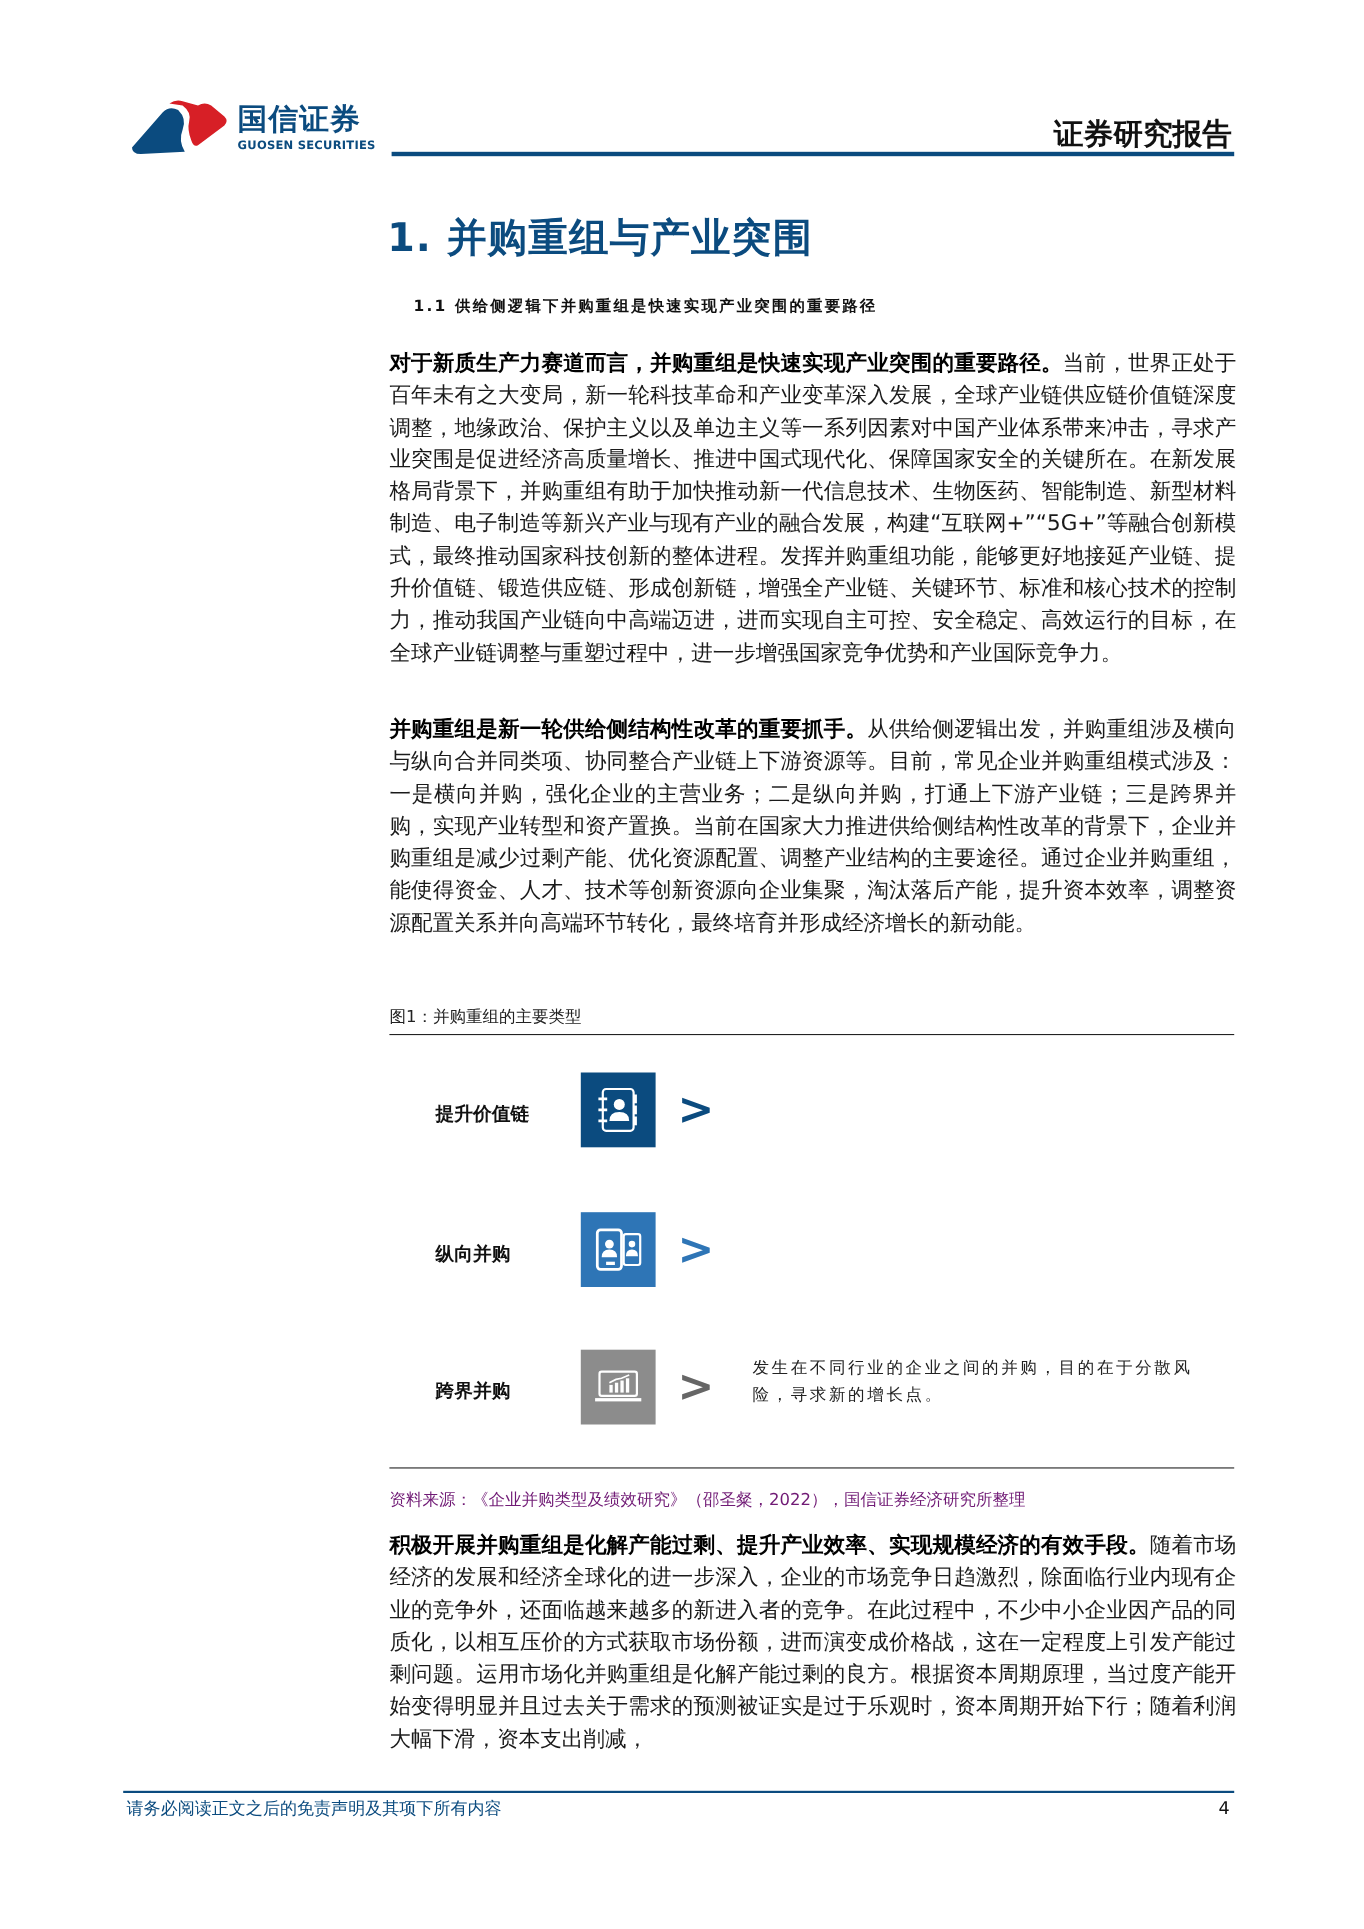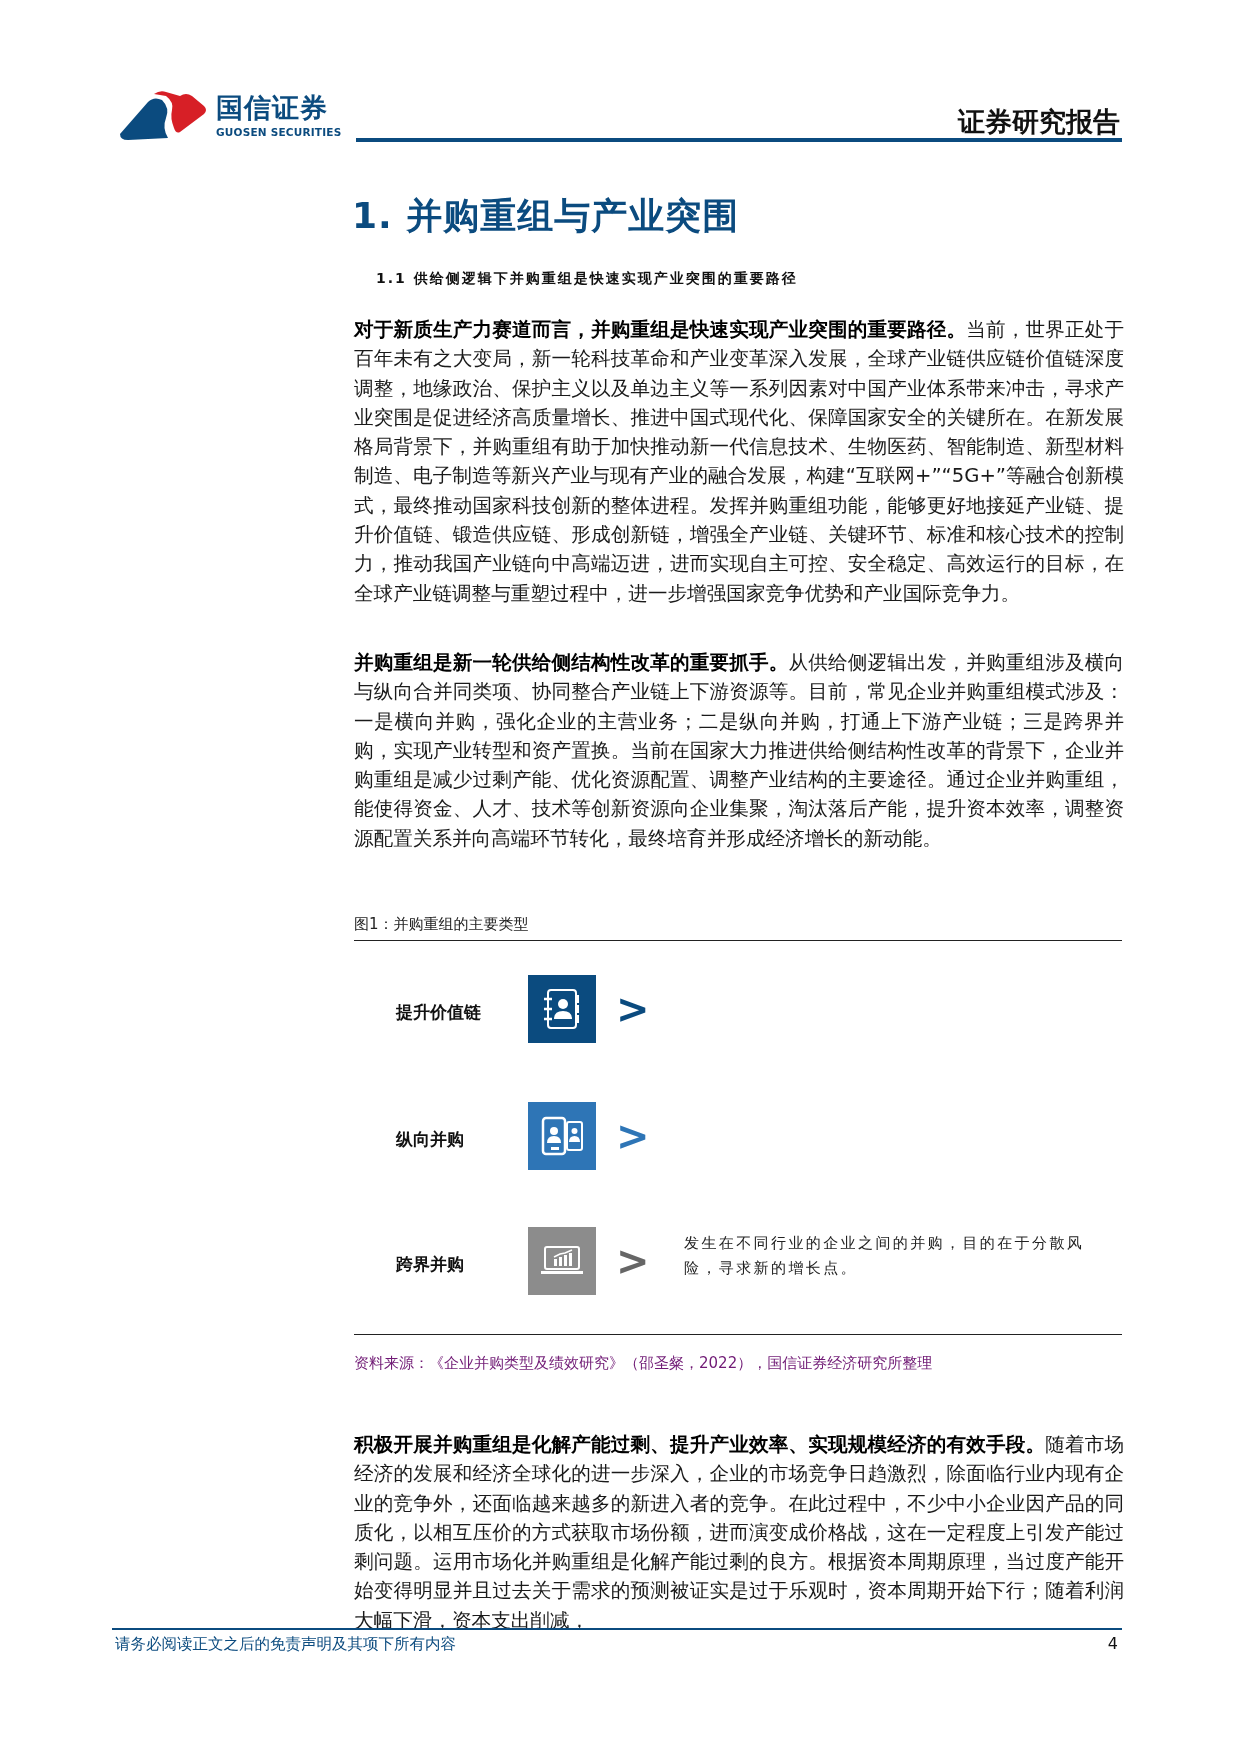--- a/index.html
+++ b/index.html
@@ -102,19 +102,19 @@
       <polyline points="14,13 20,10 25,9 32,6" fill="none" stroke="#fff" stroke-width="1.5"></polyline>
     </svg>
   </div>
   <span class="fig-arrow" style="color:#666;">&gt;</span>
   <div class="fig-desc">发生在不同行业的企业之间的并购，目的在于分散风险，寻求新的增长点。</div>
 </div>
 
 <div class="fig-rule-bot"></div>
 <div class="source">资料来源：《企业并购类型及绩效研究》（邵圣粲，2022），国信证券经济研究所整理</div>
 
-<div class="para" style="top:1430px;">
+<div class="para" style="top:1390px;">
   <b>积极开展并购重组是化解产能过剩、提升产业效率、实现规模经济的有效手段。</b><span>随着市场经济的发展和经济全球化的进一步深入，企业的市场竞争日趋激烈，除面临行业内现有企业的竞争外，还面临越来越多的新进入者的竞争。在此过程中，不少中小企业因产品的同质化，以相互压价的方式获取市场份额，进而演变成价格战，这在一定程度上引发产能过剩问题。运用市场化并购重组是化解产能过剩的良方。根据资本周期原理，当过度产能开始变得明显并且过去关于需求的预测被证实是过于乐观时，资本周期开始下行；随着利润大幅下滑，资本支出削减，</span>
 </div>
 
 <div class="footer-rule"></div>
 <div class="footer-note">请务必阅读正文之后的免责声明及其项下所有内容</div>
 <div class="page-num">4</div>
 
 </body></html>

